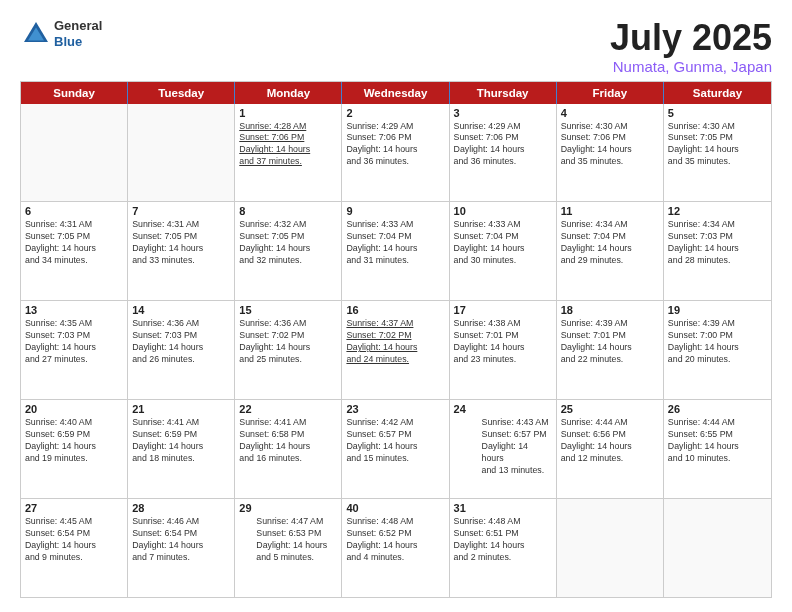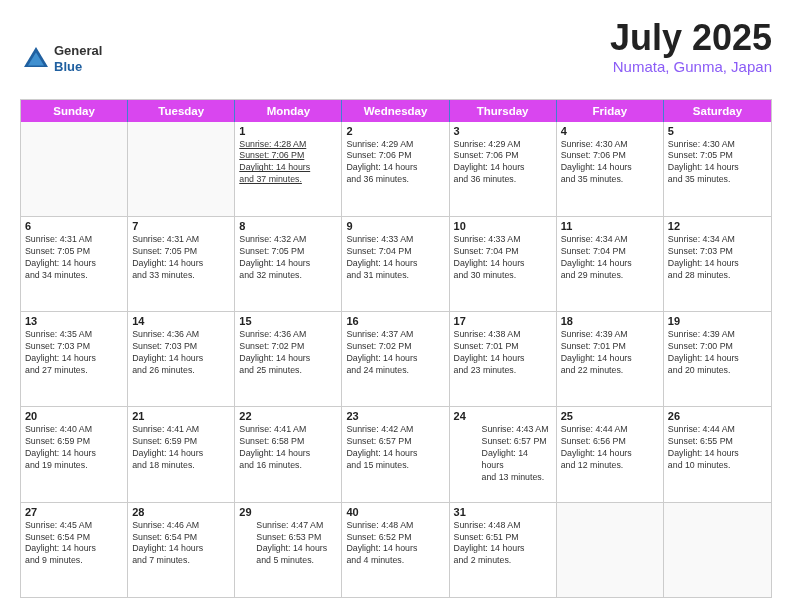--- a/index.html
+++ b/index.html
@@ -13,22 +13,22 @@
     .page {
       width: 792px;
       height: 612px;
       padding: 18px 20px 14px 20px;
       display: flex;
       flex-direction: column;
     }
     .header {
       display: flex;
       justify-content: space-between;
-      align-items: flex-end;
-      margin-bottom: 24px;
+      align-items: flex-start;
+      margin-bottom: 6px;
     }
     .logo {
       display: flex;
       align-items: center;
       gap: 0;
     }
     .logo-text {
       display: flex;
       flex-direction: column;
       font-size: 13px;
@@ -57,21 +57,21 @@
     }
     .calendar {
       flex: 1;
       display: flex;
       flex-direction: column;
       border: 1px solid #ccc;
     }
     .cal-header {
       display: grid;
       grid-template-columns: repeat(7, 1fr);
-      background: #d946ef;
+      background: #b91c1c;
     }
     .cal-header-cell {
       color: #fff;
       font-size: 11.5px;
       font-weight: bold;
       padding: 5px 4px;
       text-align: center;
       border-right: 1px solid #4080d0;
     }
     .cal-header-cell:last-child { border-right: none; }
@@ -249,21 +249,21 @@
           </div>
           <div class="cal-cell">
             <div class="day-num">15</div>
             <div class="cell-text" style="white-space: pre-line;">Sunrise: 4:36 AM
 Sunset: 7:02 PM
 Daylight: 14 hours
 and 25 minutes.</div>
           </div>
           <div class="cal-cell">
             <div class="day-num">16</div>
-            <div class="cell-text" style="white-space: pre-line;">Sunrise: 4:37 AM
+            <div class="cell-text" style="white-space: pre-line; text-decoration: underline;">Sunrise: 4:37 AM
 Sunset: 7:02 PM
 Daylight: 14 hours
 and 24 minutes.</div>
           </div>
           <div class="cal-cell">
             <div class="day-num">17</div>
             <div class="cell-text" style="white-space: pre-line;">Sunrise: 4:38 AM
 Sunset: 7:01 PM
 Daylight: 14 hours
 and 23 minutes.</div>

